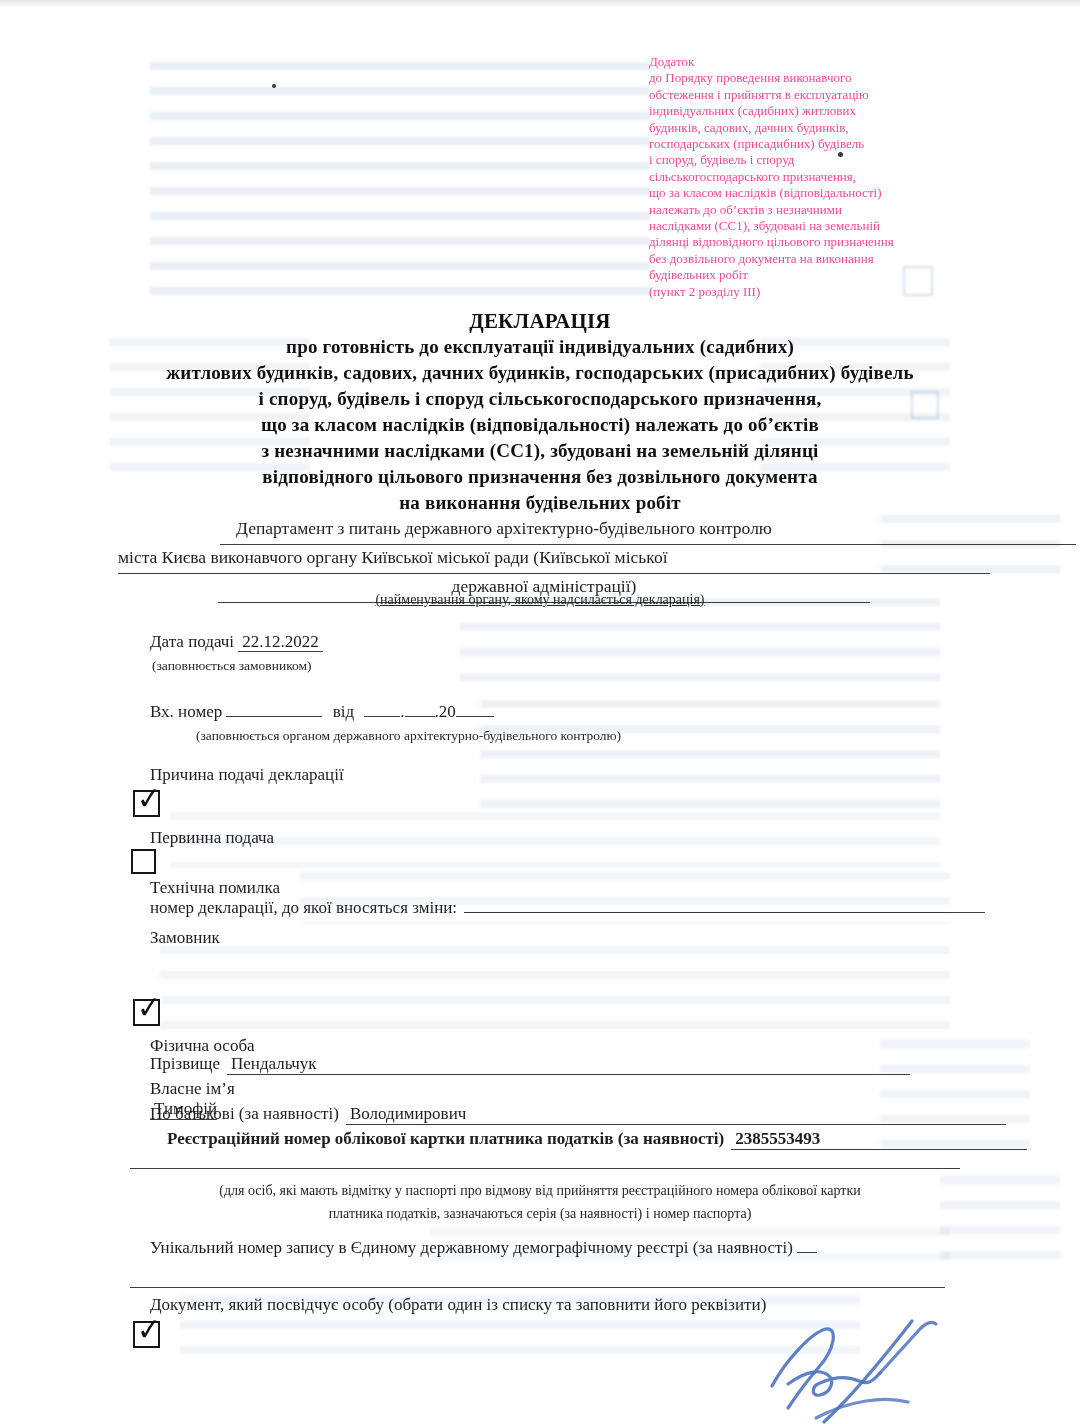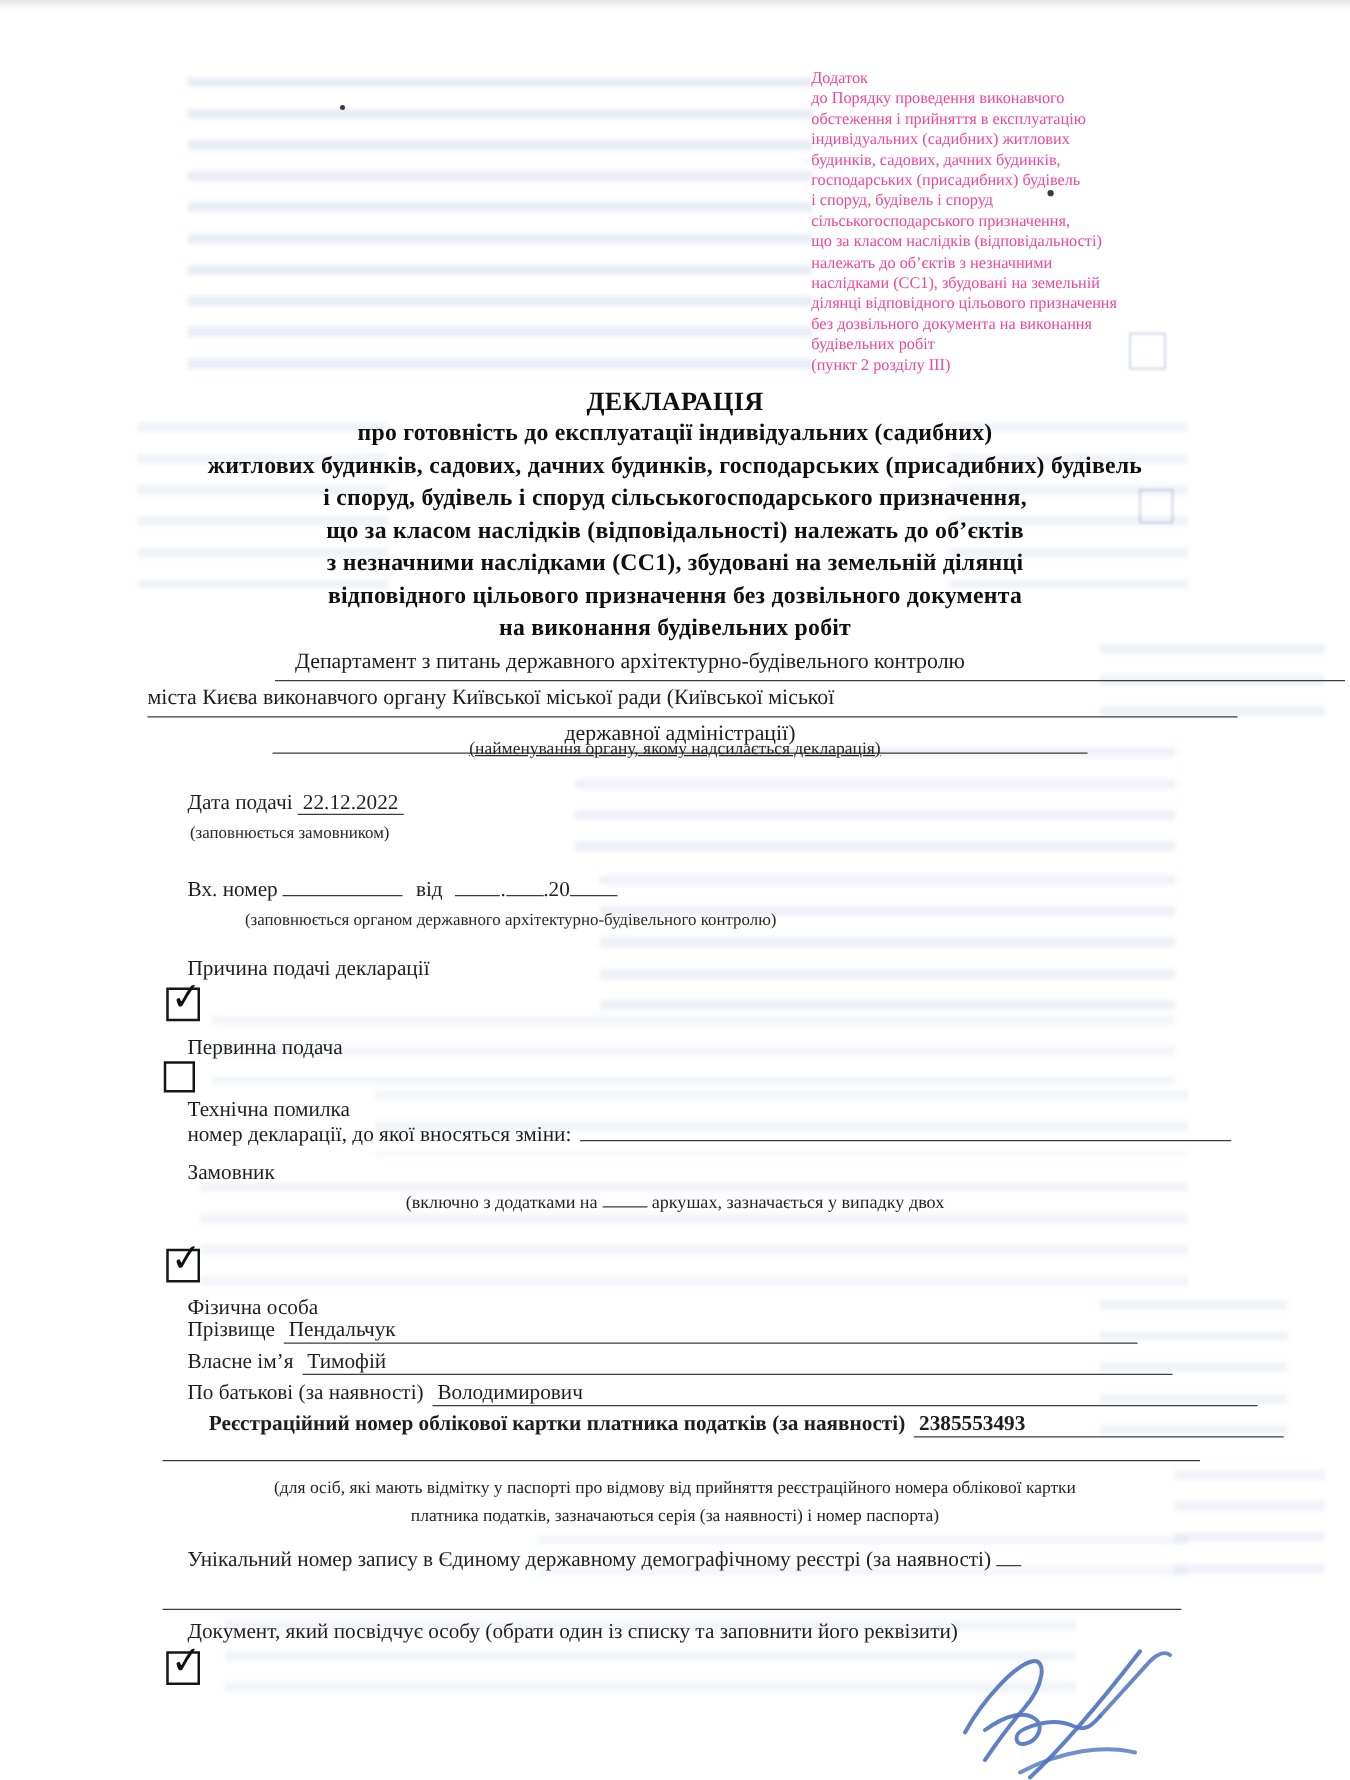--- a/index.html
+++ b/index.html
@@ -124,36 +124,31 @@
 <div class="abs body-17" style="left:130px;top:828px;">Первинна подача</div>
 <div class="cb small" style="left:131px;top:849px;"></div>
 <div class="abs body-17" style="left:130px;top:878px;">Технічна помилка</div>
 <div class="flex-row body-17" style="left:130px;top:898px;width:835px;height:26px;">
   <span class="flabel">номер декларації, до якої вносяться зміни:</span>
   <span class="ffill"></span>
 </div>
 
 <div class="abs body-17" style="left:130px;top:928px;">Замовник</div>
 <div class="abs center-note" style="top:950px;font-size:14.5px;line-height:24px;">
-  <div>
-    <span>(включно з додатками на</span>
-    <span class="blank" style="width:36px;height:13px;"></span>
-    <span>аркушах, зазначається у випадку двох</span>
-  </div>
 </div>
 <div class="cb" style="left:133px;top:999px;">
   <span class="tick">✓</span>
 </div>
 <div class="abs body-17" style="left:130px;top:1036px;">Фізична особа</div>
 
 <div class="flex-row body-17" style="left:130px;top:1054px;width:760px;height:26px;">
   <span class="flabel">Прізвище</span>
   <span class="ffill">Пендальчук</span>
 </div>
-<div class="flex-row body-17" style="left:130px;top:1079px;width:788px;height:26px;">
+<div class="flex-row body-17" style="left:130px;top:1079px;width:788px;height:26px;flex-direction:column;">
   <span class="flabel">Власне ім’я</span>
   <span class="ffill">Тимофій</span>
 </div>
 <div class="flex-row body-17" style="left:130px;top:1104px;width:856px;height:26px;">
   <span class="flabel">По батькові (за наявності)</span>
   <span class="ffill">Володимирович</span>
 </div>
 <div class="flex-row body-17" style="left:147px;top:1129px;width:860px;height:26px;font-weight:bold;">
   <span class="flabel">Реєстраційний номер облікової картки платника податків (за наявності)</span>
   <span class="ffill">2385553493</span>

